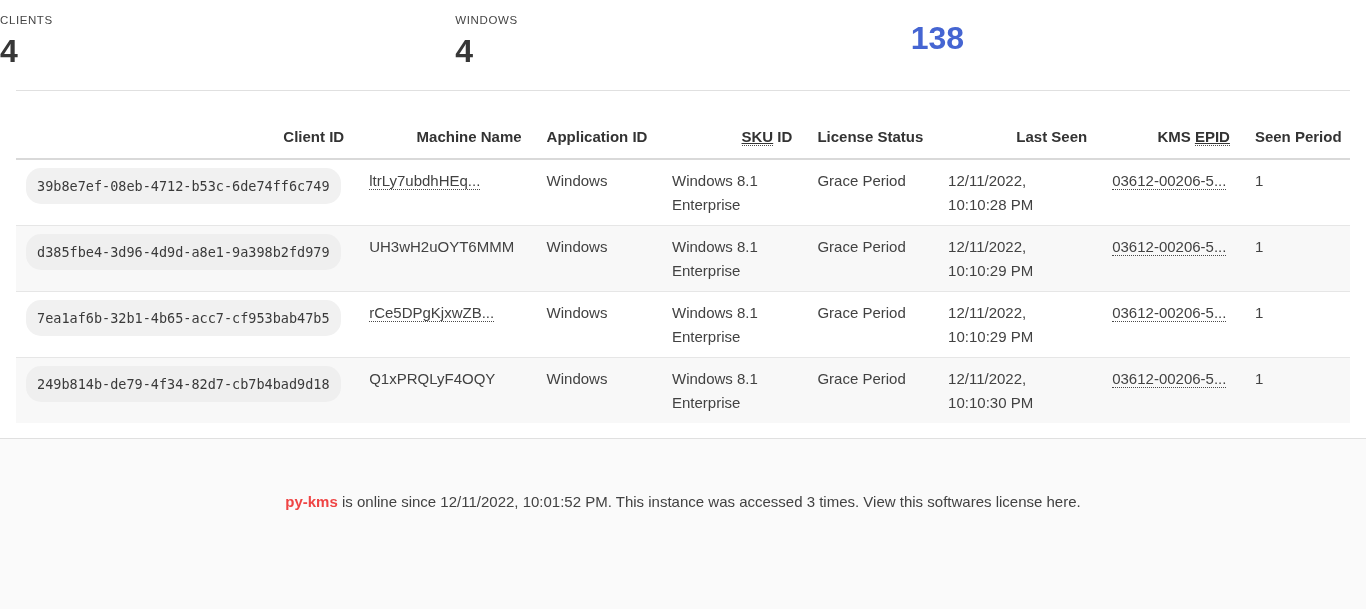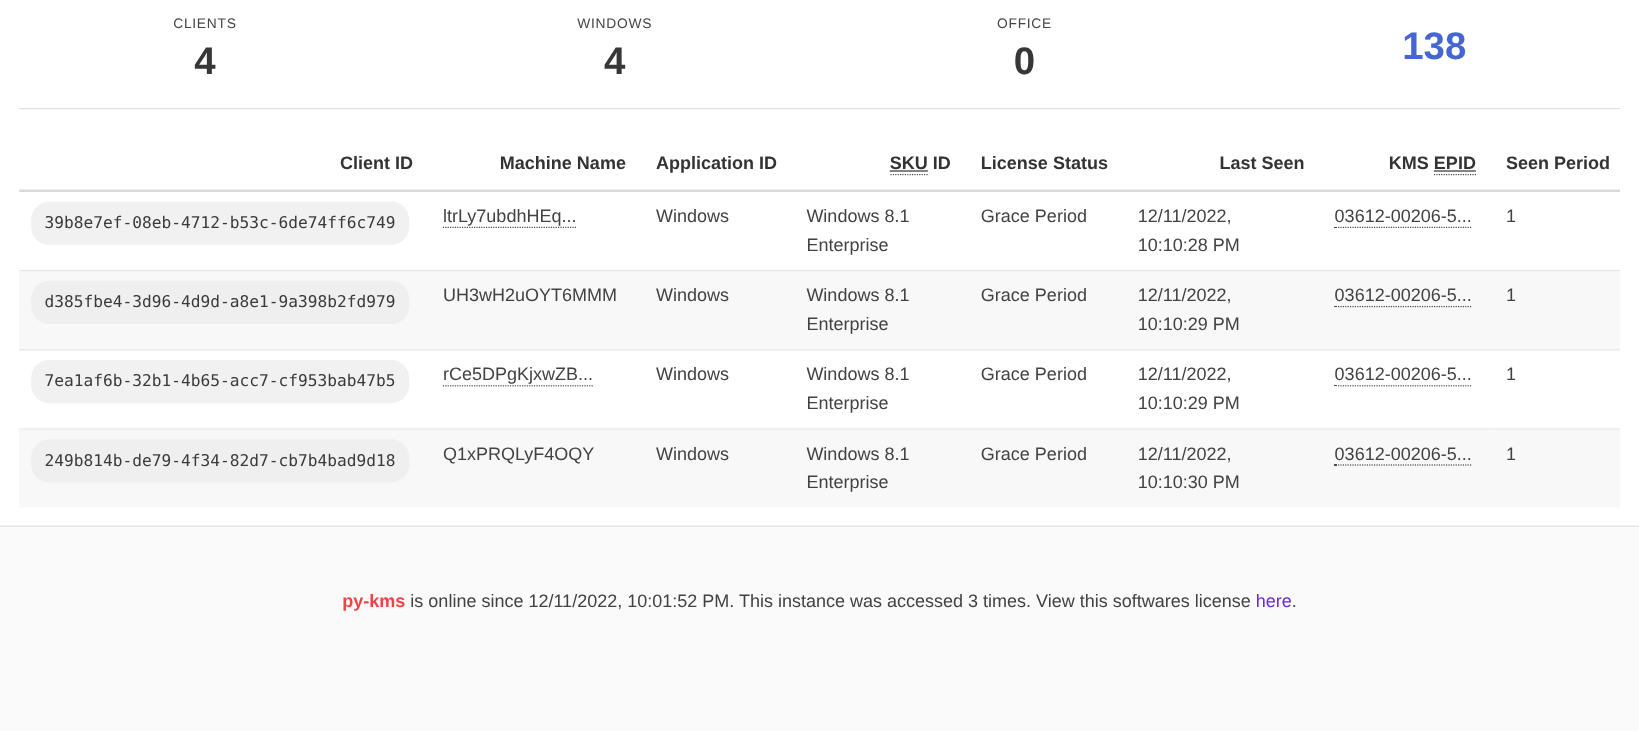--- a/index.html
+++ b/index.html
@@ -12,21 +12,21 @@
     flex-direction: column;
     overflow: hidden;
   }
 
   
   .stats {
     display: flex;
     padding-top: 14px;
     flex: 0 0 auto;
   }
-  .stat { flex: 1 1 0; text-align: center; }
+  .stat { flex: 1 1 0; }
   .stat-label {
     font-size: 11.5px;
     letter-spacing: 0.6px;
     color: #454545;
     line-height: 13px;
   }
   .stat-value {
     font-size: 32px;
     font-weight: bold;
     color: #373737;
@@ -99,37 +99,33 @@
     flex: 1 1 auto;
     background: #fafafa;
     border-top: 1px solid #e0e0e0;
     text-align: center;
     padding-top: 52px;
     font-size: 15px;
     color: #424242;
     line-height: 22px;
   }
   .footer .app-name { font-weight: bold; color: #ef4444; }
-  .footer a { color: #6d28d9; text-decoration: none; cursor: pointer; }
+  .footer a { color: #404040; text-decoration: none; cursor: pointer; }
 </style>
 </head>
 <body>
 
 <div class="stats">
     <div class="stat">
       <div class="stat-label">CLIENTS</div>
       <div class="stat-value">4</div>
     </div>
     <div class="stat">
       <div class="stat-label">WINDOWS</div>
       <div class="stat-value">4</div>
-    </div>
-    <div class="stat">
-      <div class="stat-label">OFFICE</div>
-      <div class="stat-value">0</div>
     </div>
     <div class="stat">
       <div class="stat-value highlight">138</div>
     </div>
   </div>
 
 <hr class="divider">
 
 <div class="table-wrap">
   <table>

